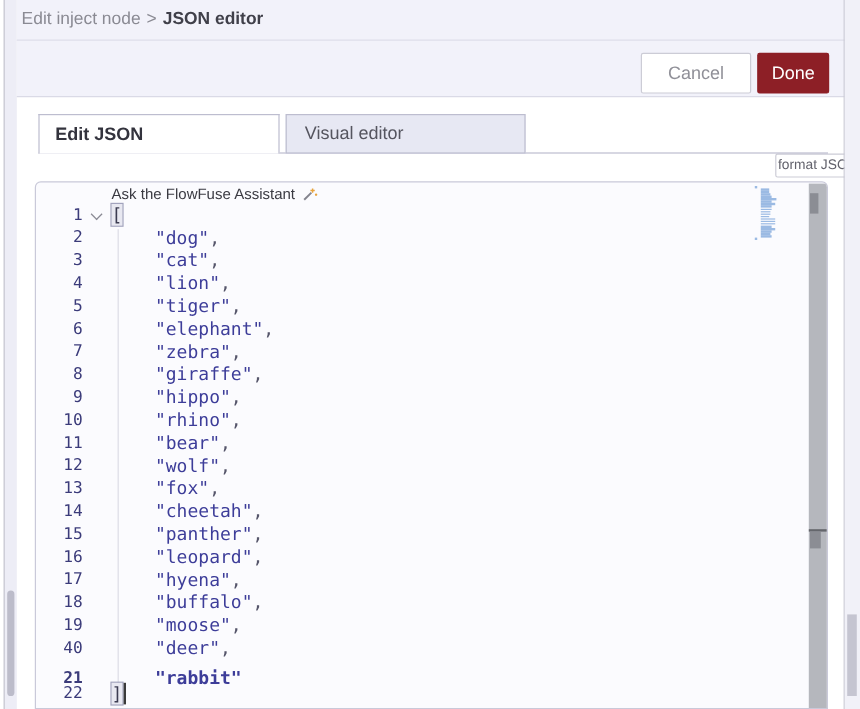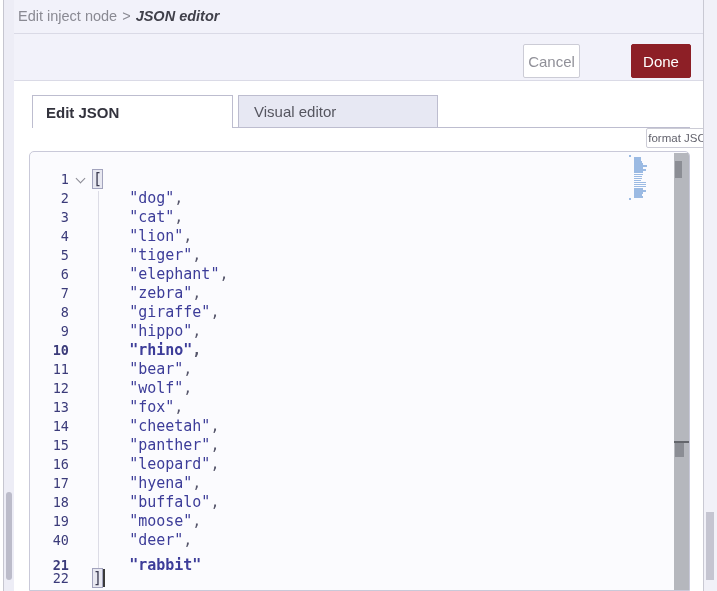--- a/index.html
+++ b/index.html
@@ -14,23 +14,23 @@
                 background:#bcbcca; border-radius:3px; }
 
   
   .strip { position:absolute; left:14px; width:690px; background:var(--header-bg);
            border-bottom:1px solid #dadae6; }
   .strip-a { top:0; height:34px; }
   .strip-b { top:34px; height:47px; }
 
   .breadcrumb { position:absolute; left:4px; top:8px; font-size:14.5px; color:#8a8a93; }
   .breadcrumb .sep { margin:0 5px; }
-  .breadcrumb .current { color:#40404a; font-weight:bold;font-style:italic; }
-
-  .btn-cancel { position:absolute; left:509px; top:10px; width:57px; height:34px;
+  .breadcrumb .current { color:#40404a; font-weight:bold; }
+
+  .btn-cancel { position:absolute; left:520px; top:10px; width:92px; height:34px;
                 background:#fff; border:1px solid #ccccd6; border-radius:2px;
                 font-size:15px; color:#909098; cursor:pointer;
                 font-family:"Liberation Sans", sans-serif; }
   .btn-done { position:absolute; left:617px; top:10px; width:60px; height:34px;
               background:var(--accent); border:1px solid var(--accent); border-radius:2px;
               font-size:15px; color:#fff; cursor:pointer;
               font-family:"Liberation Sans", sans-serif; }
 
   
   .tab { position:absolute; top:95px; height:33px; display:flex; align-items:center;
@@ -113,20 +113,29 @@
     <span>Edit JSON</span>
   </div>
   <div class="tab tab-inactive">
     <span>Visual editor</span>
   </div>
   <div class="tab-line"></div>
 
   <button class="format-btn">format JSON</button>
 
   <div class="editor">
+    <div class="assistant">
+      <span>Ask the FlowFuse Assistant</span>
+      <svg width="14" height="14" viewBox="0 0 14 14">
+        <line x1="2.5" y1="11.5" x2="8.5" y2="5.5" stroke="#83838d" stroke-width="1.6"></line>
+        <line x1="9.5" y1="2" x2="9.5" y2="5.6" stroke="#e8a33d" stroke-width="1.2"></line>
+        <line x1="7.7" y1="3.8" x2="11.3" y2="3.8" stroke="#e8a33d" stroke-width="1.2"></line>
+        <circle cx="12.4" cy="7.2" r="1" fill="#e8a33d"></circle>
+      </svg>
+    </div>
 
     <div class="indent-guide"></div>
     <div id="code-lines">
         <div class="code-line" style="top: 18px;">
           <span class="ln">1</span>
           <span class="fold"></span>
           <span class="code"><span class="tok-bracket">[</span></span>
         </div>
         <div class="code-line" style="top: 37px;">
           <span class="ln">2</span>
@@ -153,21 +162,21 @@
           <span class="code">    <span class="tok-str">"zebra"</span><span class="tok-punc">,</span></span>
         </div>
         <div class="code-line" style="top: 151px;">
           <span class="ln">8</span>
           <span class="code">    <span class="tok-str">"giraffe"</span><span class="tok-punc">,</span></span>
         </div>
         <div class="code-line" style="top: 170px;">
           <span class="ln">9</span>
           <span class="code">    <span class="tok-str">"hippo"</span><span class="tok-punc">,</span></span>
         </div>
-        <div class="code-line" style="top: 189px; font-weight: bold;">
+        <div class="code-line" style="top: 189px;">
           <span class="ln">10</span>
           <span class="code">    <span class="tok-str">"rhino"</span><span class="tok-punc">,</span></span>
         </div>
         <div class="code-line" style="top: 208px;">
           <span class="ln">11</span>
           <span class="code">    <span class="tok-str">"bear"</span><span class="tok-punc">,</span></span>
         </div>
         <div class="code-line" style="top: 227px;">
           <span class="ln">12</span>
           <span class="code">    <span class="tok-str">"wolf"</span><span class="tok-punc">,</span></span>

